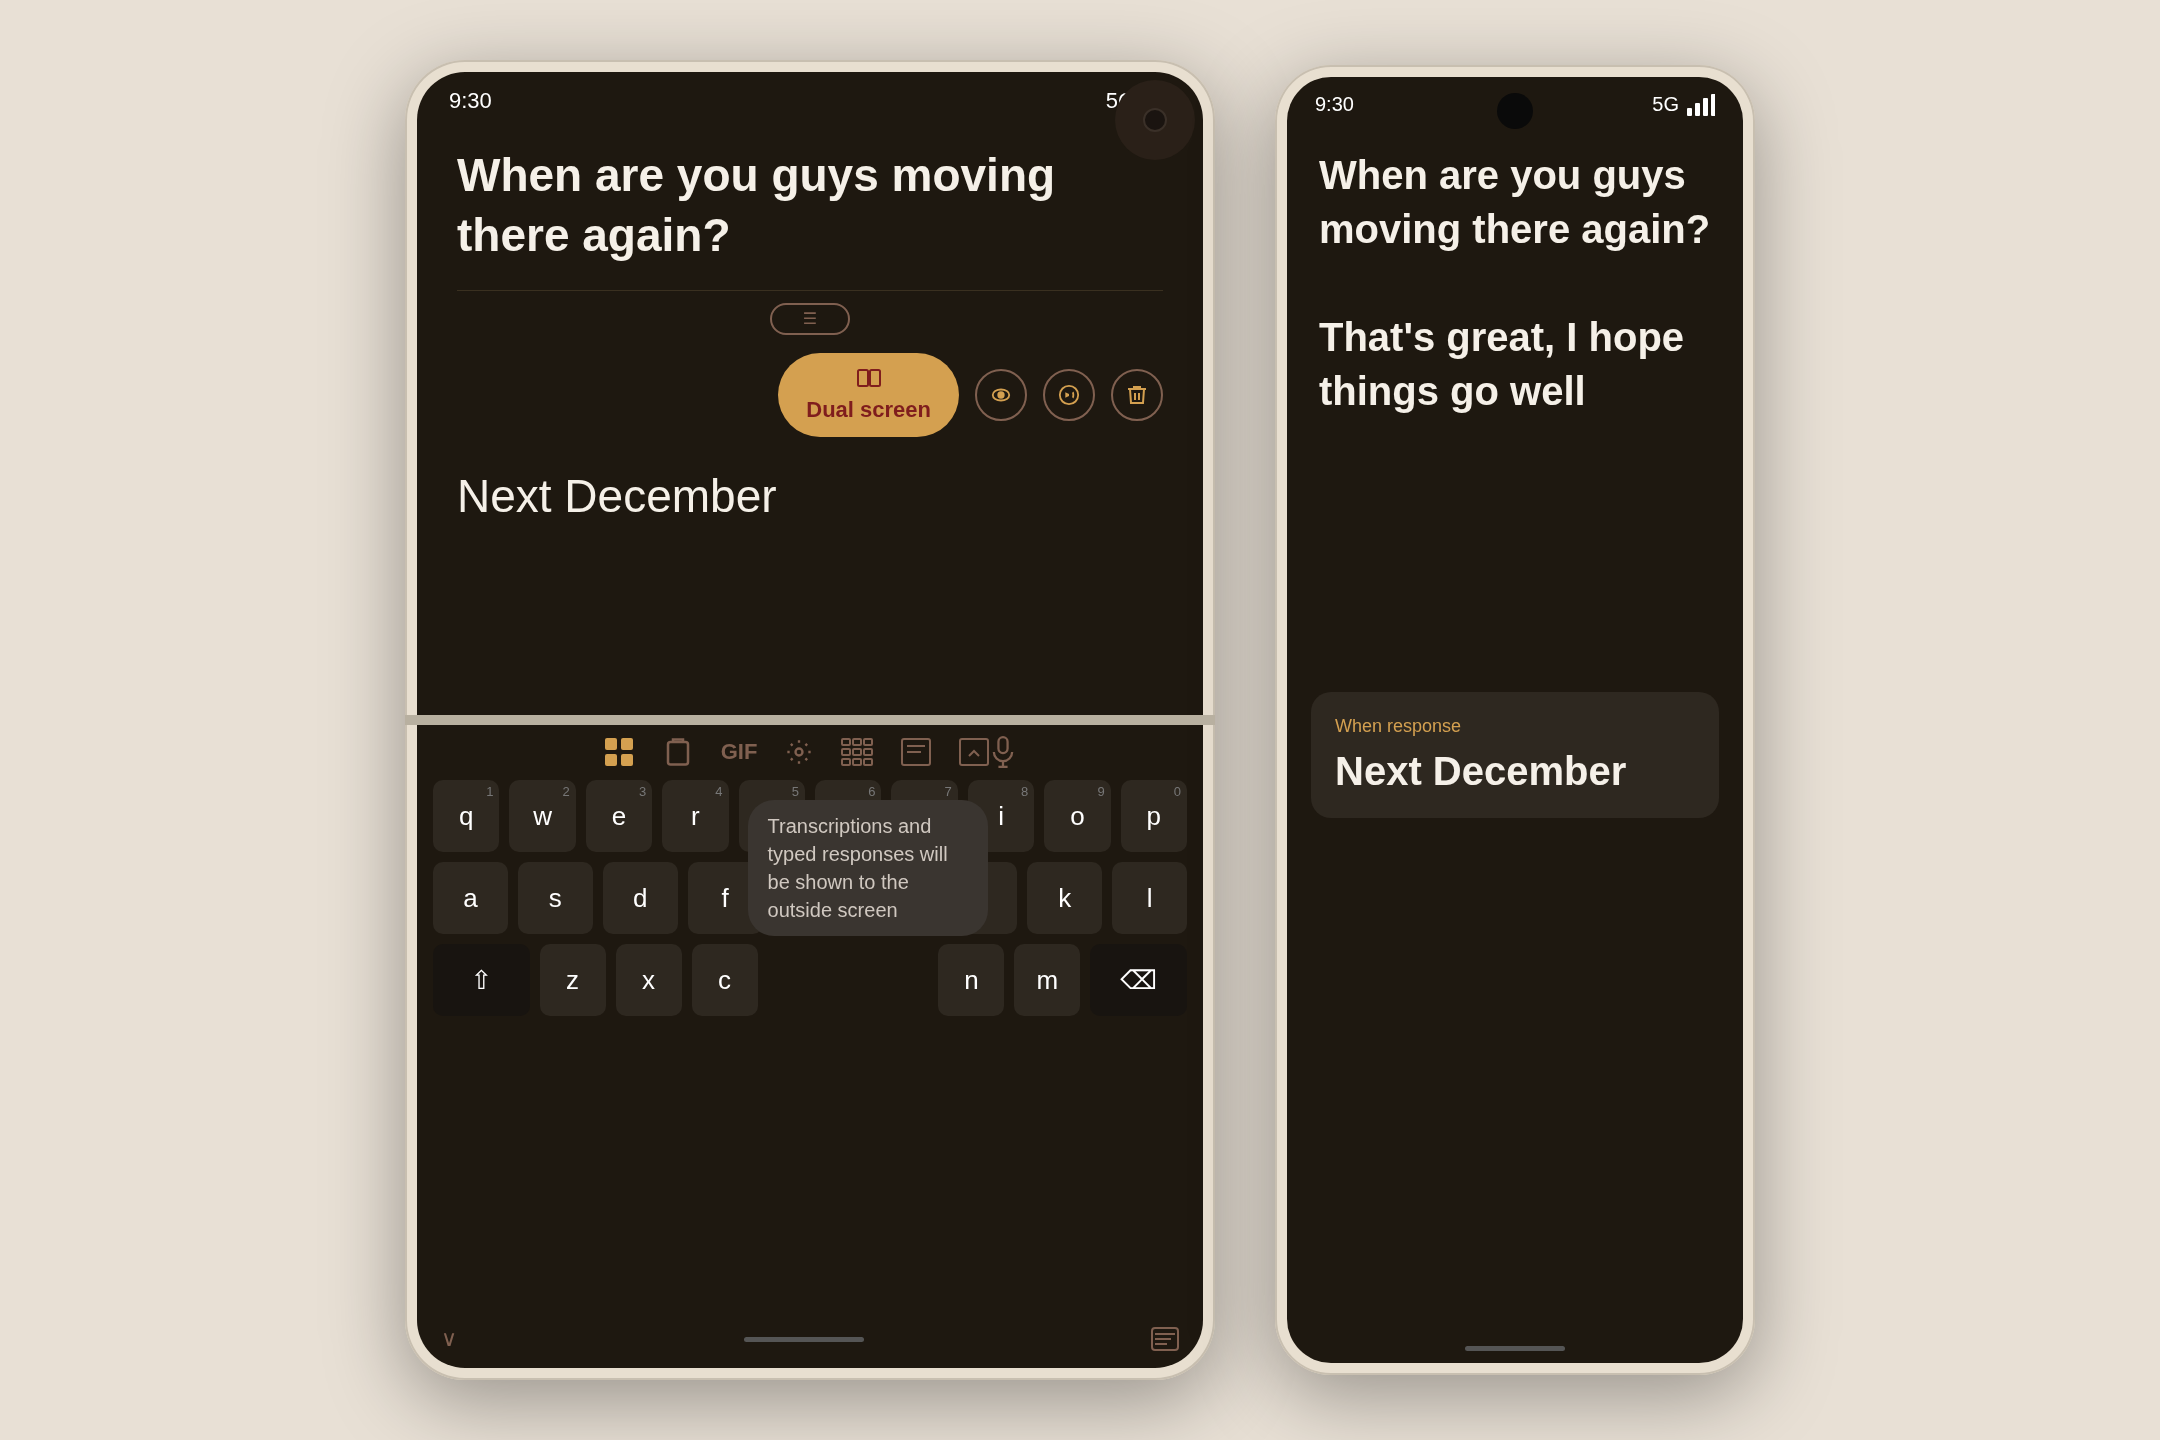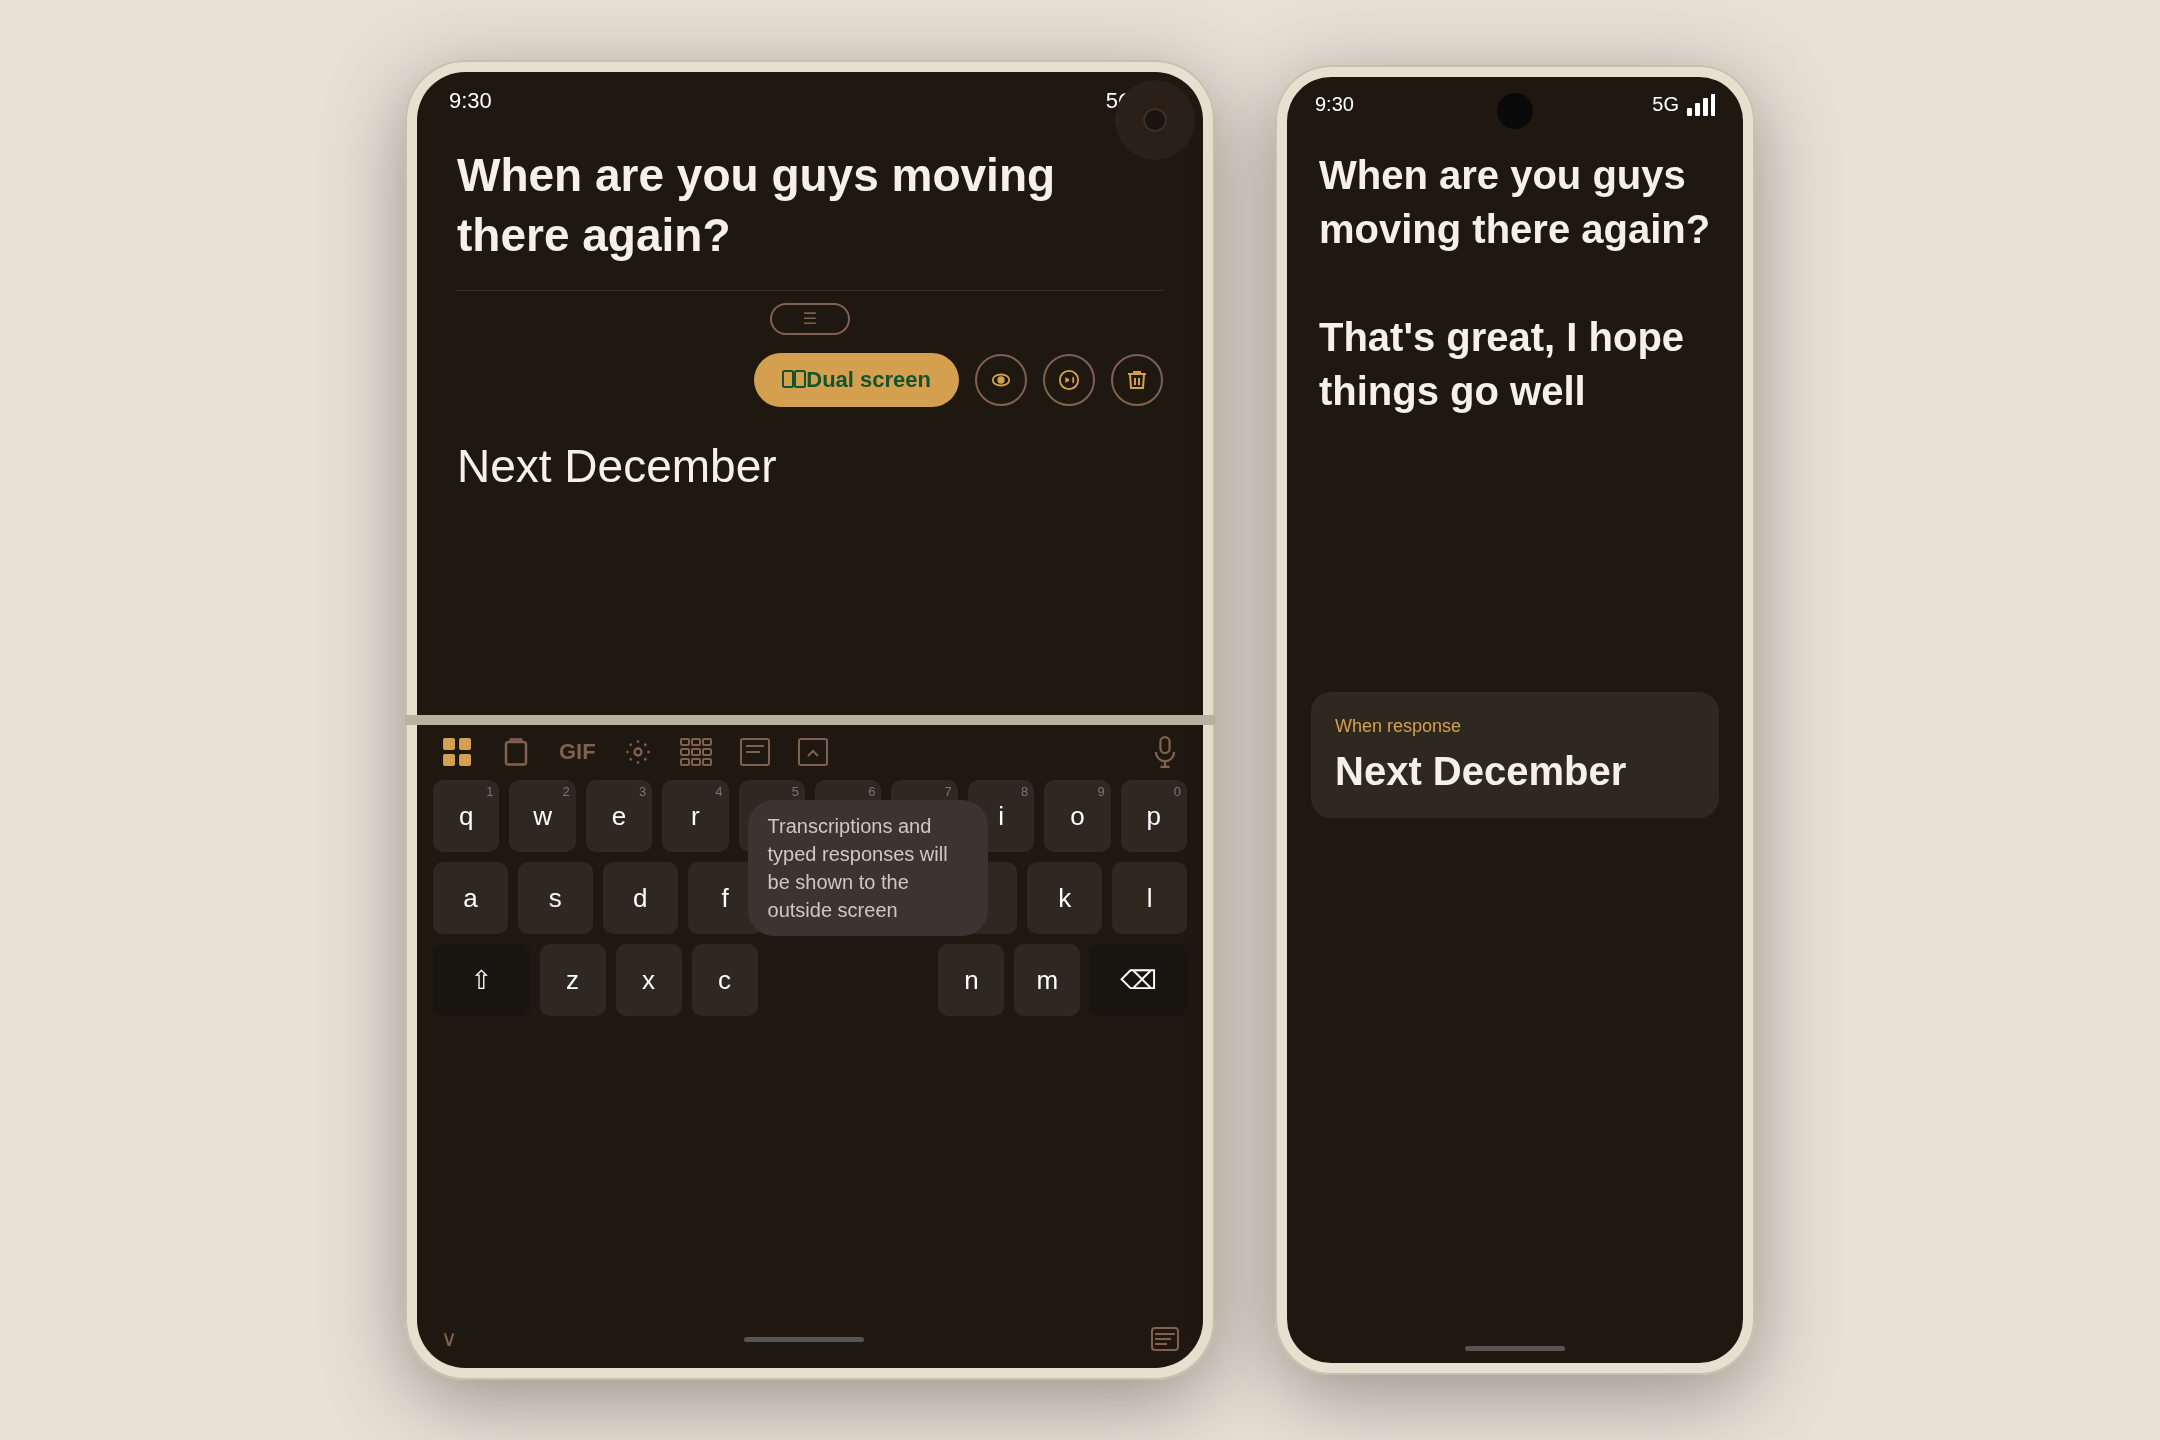--- a/index.html
+++ b/index.html
@@ -120,30 +120,31 @@
     .toolbar-row {
       display: flex;
       align-items: center;
       justify-content: flex-end;
       padding: 10px 40px 16px;
       gap: 16px;
     }
 
     .dual-screen-btn {
       background: #d4a050;
-      color: #14532d;
+      color: #7f1d1d;
       border: none;
       border-radius: 50px;
       padding: 14px 28px;
       font-size: 22px;
       font-weight: 600;
       display: flex;
       align-items: center;
-      gap: 0;
+      gap: 6px;
       cursor: pointer;
+      flex-direction: column;
     }
 
     .tool-icon-btn {
       width: 52px;
       height: 52px;
       border-radius: 50%;
       border: 2px solid #806050;
       background: transparent;
       color: #d4a050;
       display: flex;
@@ -167,21 +168,21 @@
       height: 100%;
       background: #1e1810;
       display: flex;
       flex-direction: column;
       padding: 8px 0 12px;
     }
 
     .keyboard-toolbar {
       display: flex;
       align-items: center;
-      justify-content: space-between;
+      justify-content: center;
       padding: 8px 24px;
       color: #806050;
       font-size: 28px;
     }
 
     .kb-toolbar-icons {
       display: flex;
       gap: 28px;
       align-items: center;
     }

